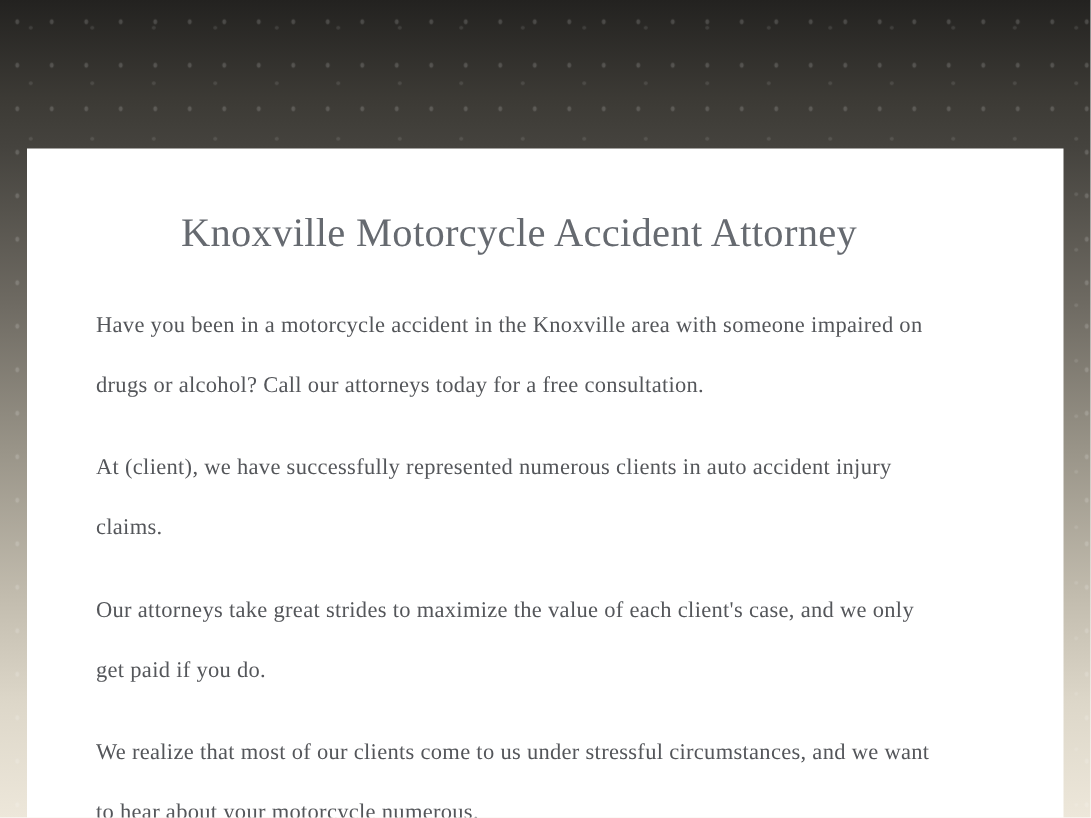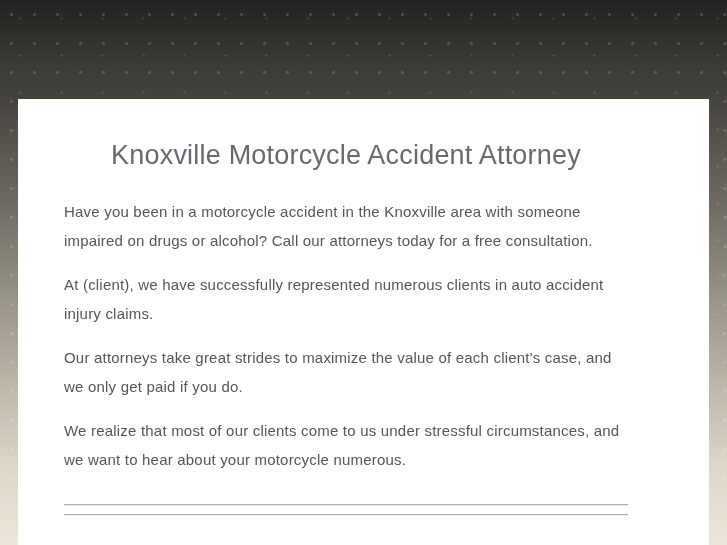--- a/index.html
+++ b/index.html
@@ -35,34 +35,35 @@
     height: 520px; 
     background: #ffffff;
   }
   .content {
     box-sizing: border-box;
     margin: 0;
     padding: 30px 81px 0 46px; 
   }
   h1.title {
     margin: 10px 0 26px 0;
-    font-family: Liberation Sans, sans-serif;
+    font-family: Liberation Serif, serif;
     font-weight: normal;
     font-size: 27px;
     line-height: 32px;
     text-align: center;
     color: #666a70;
     letter-spacing: 0.2px;
   }
   p.copy {
     margin: 0 0 15px 0;
     font-size: 15px;
-    line-height: 29px;
+    line-height: 40px;
     color: #54565a;
     letter-spacing: 0.2px;
+    font-family: Liberation Serif, serif;
   }
   hr.rule {
     border: none;
     border-top: 1px solid #aeaeae;
     border-bottom: 1px solid #eeeeee;
     height: 0;
   }
   hr.rule-1 { margin: 30px 0 0 0; }
   hr.rule-2 { margin: 8px 0 0 0; }
 </style>

